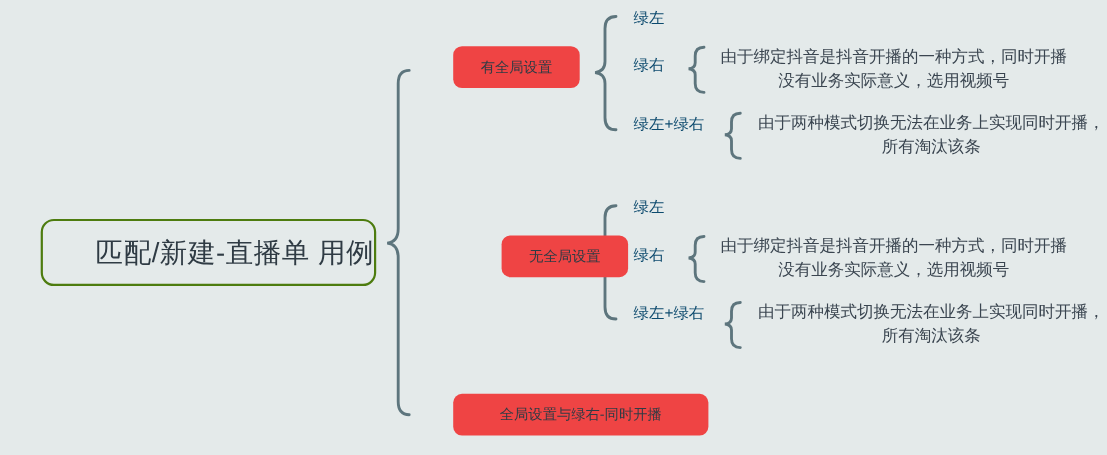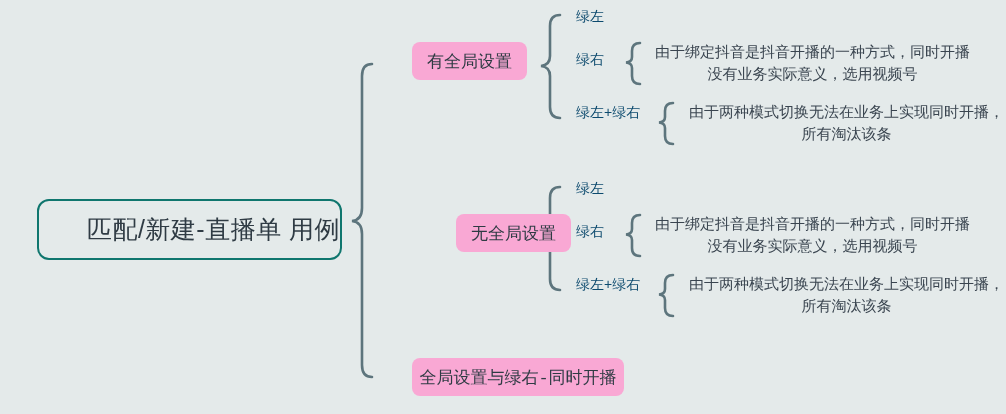--- a/index.html
+++ b/index.html
@@ -34,42 +34,41 @@
     justify-content: center;
     text-align: center;
     color: #2f3b44;
     white-space: nowrap;
   }
   .root-node {
     left: 37px;
     top: 199px;
     width: 305px;
     height: 61px;
-    border: 2px solid #0f766e;
+    border: 2px solid #4d7c0f;
     border-radius: 12px;
     background: transparent;
     font-size: 25px;
     letter-spacing: 0.5px;
     padding-left: 48px;
   }
   .branch-node {
     width: 115px;
     height: 38px;
-    background: #f9a8d4;
+    background: #ef4444;
     border-radius: 8px;
-    font-size: 17px;
+    font-size: 13px;
   }
   .branch-node.n1 { left: 412px; top: 42px; }
   .branch-node.n2 { left: 412px; top: 214px; margin-left: 44px; }
   .branch-node.n3 {
     left: 412px;
     top: 358px;
-    width: 212px;
+    width: 232px;
     height: 38px;
-    font-family: Liberation Mono, monospace;
   }
   .leaf-label {
     position: absolute;
     font-size: 14px;
     color: #0c4a6e;
     white-space: nowrap;
     line-height: 18px;
   }
   .detail-text {
     position: absolute;

